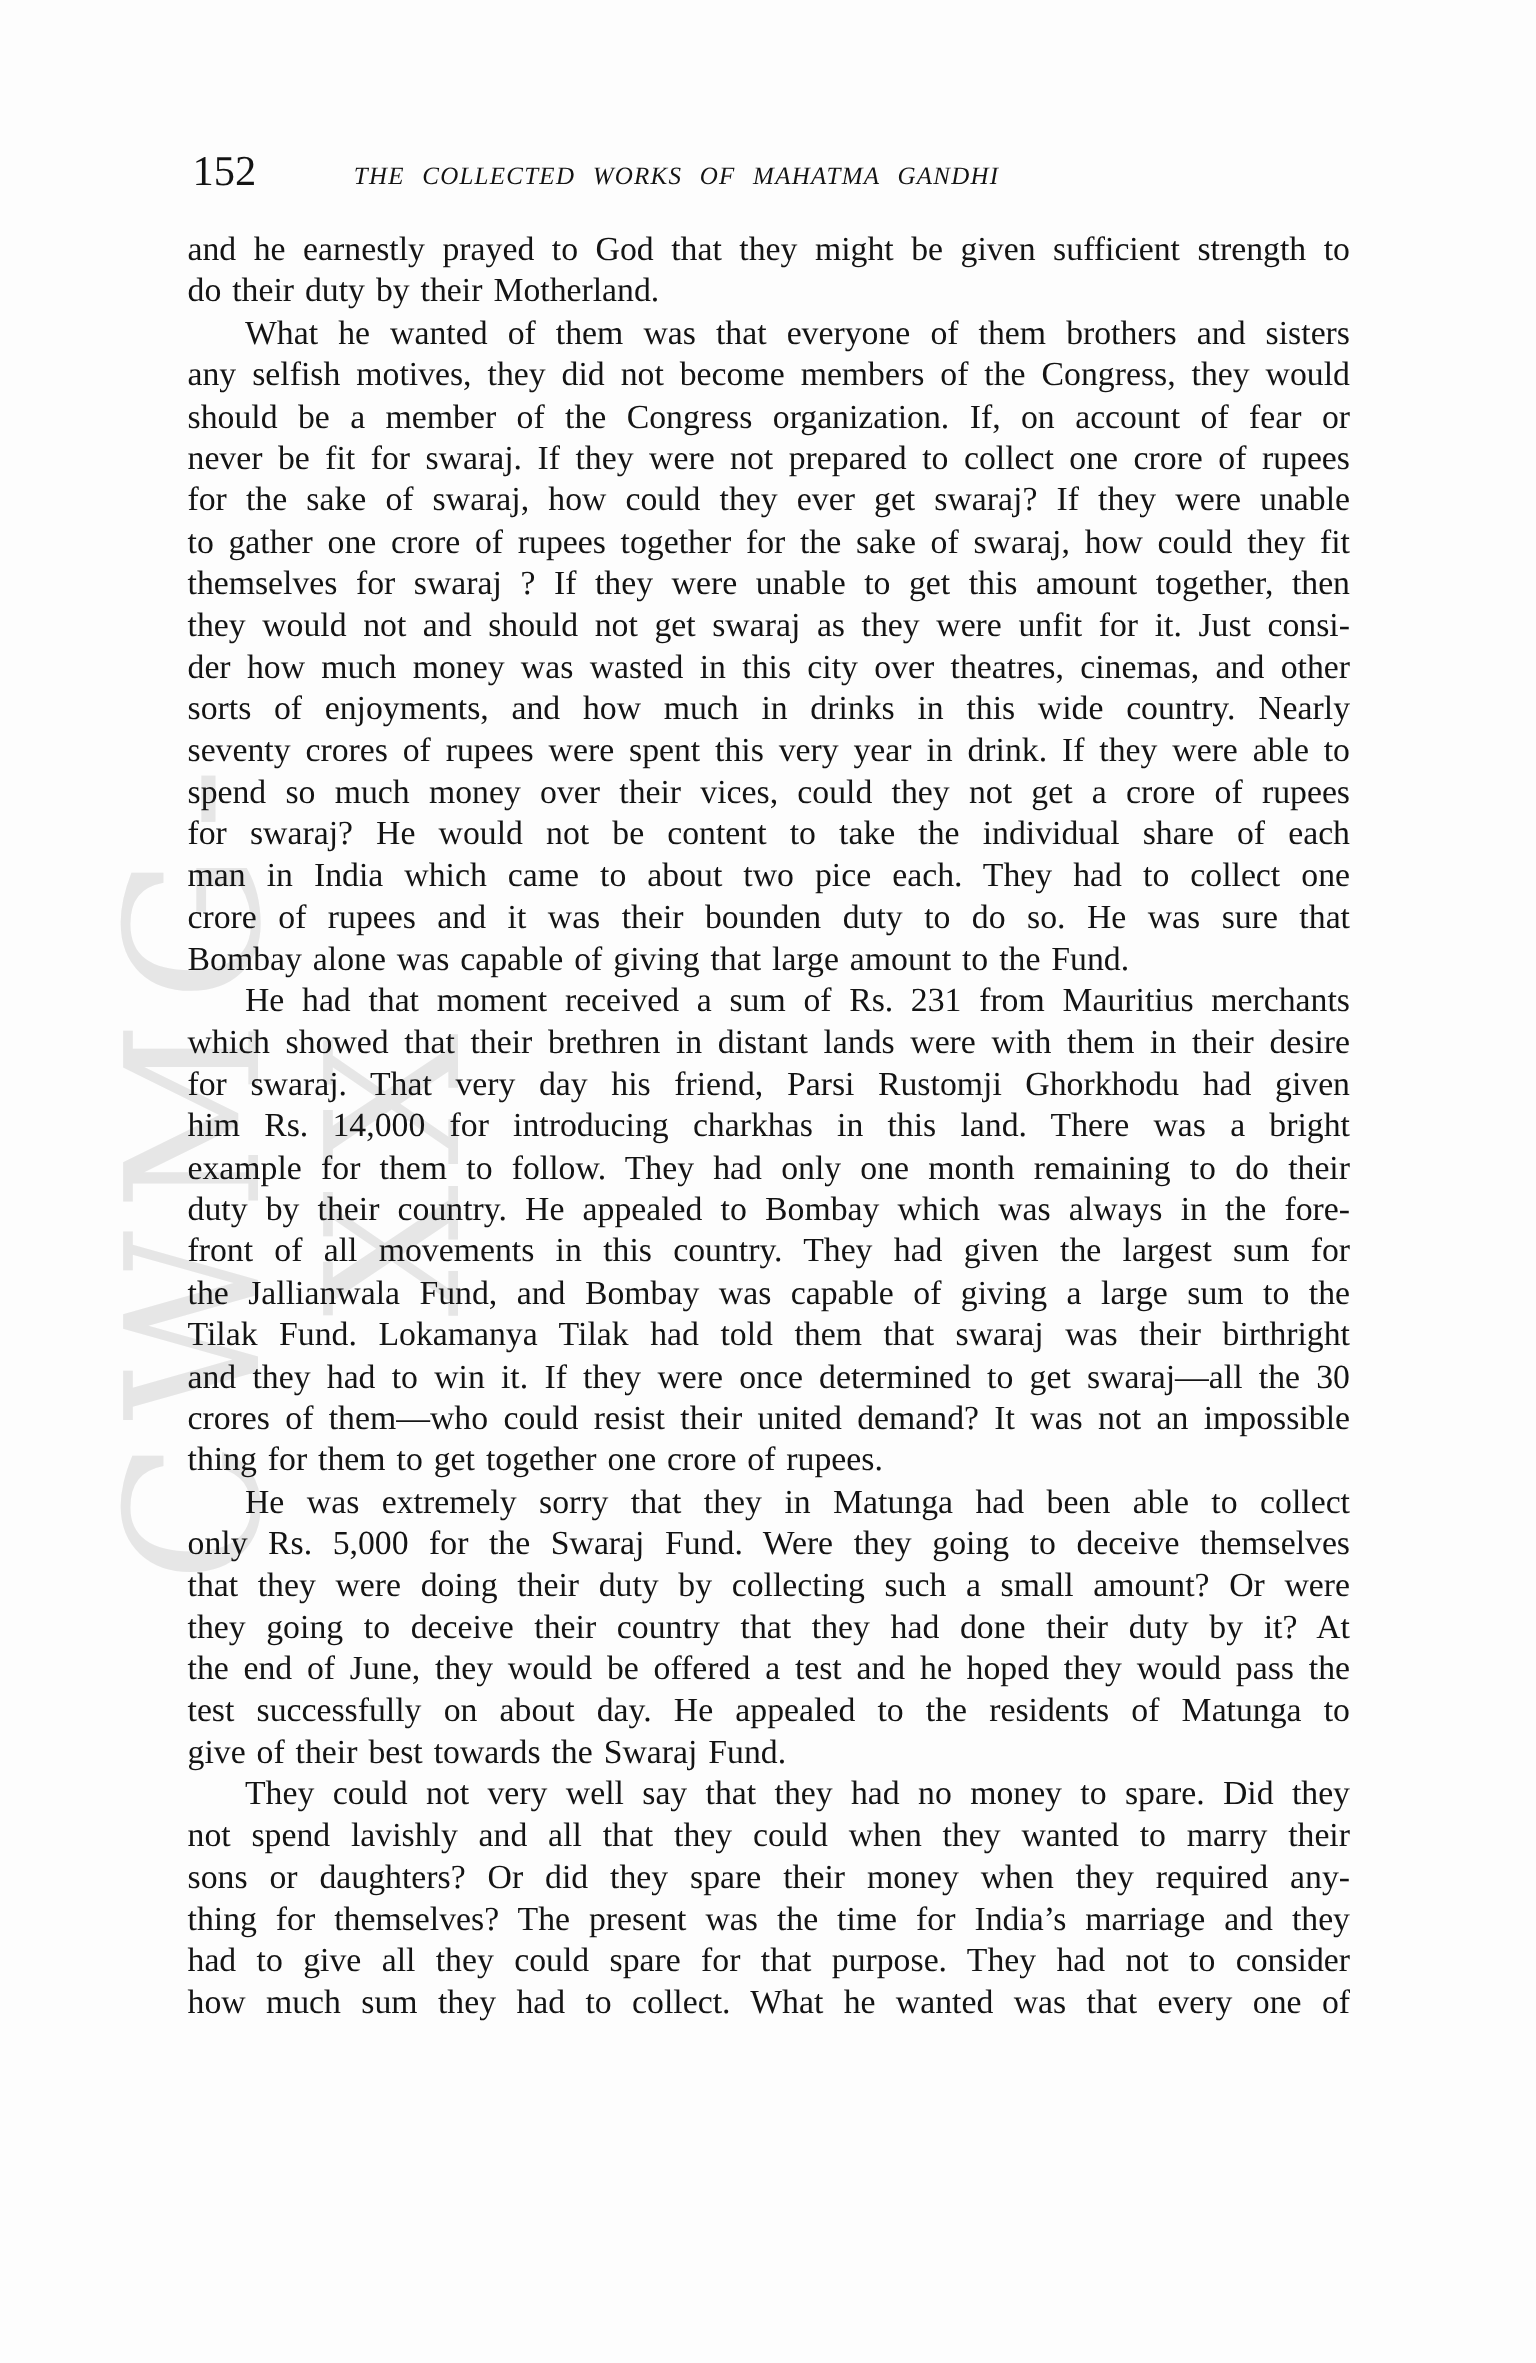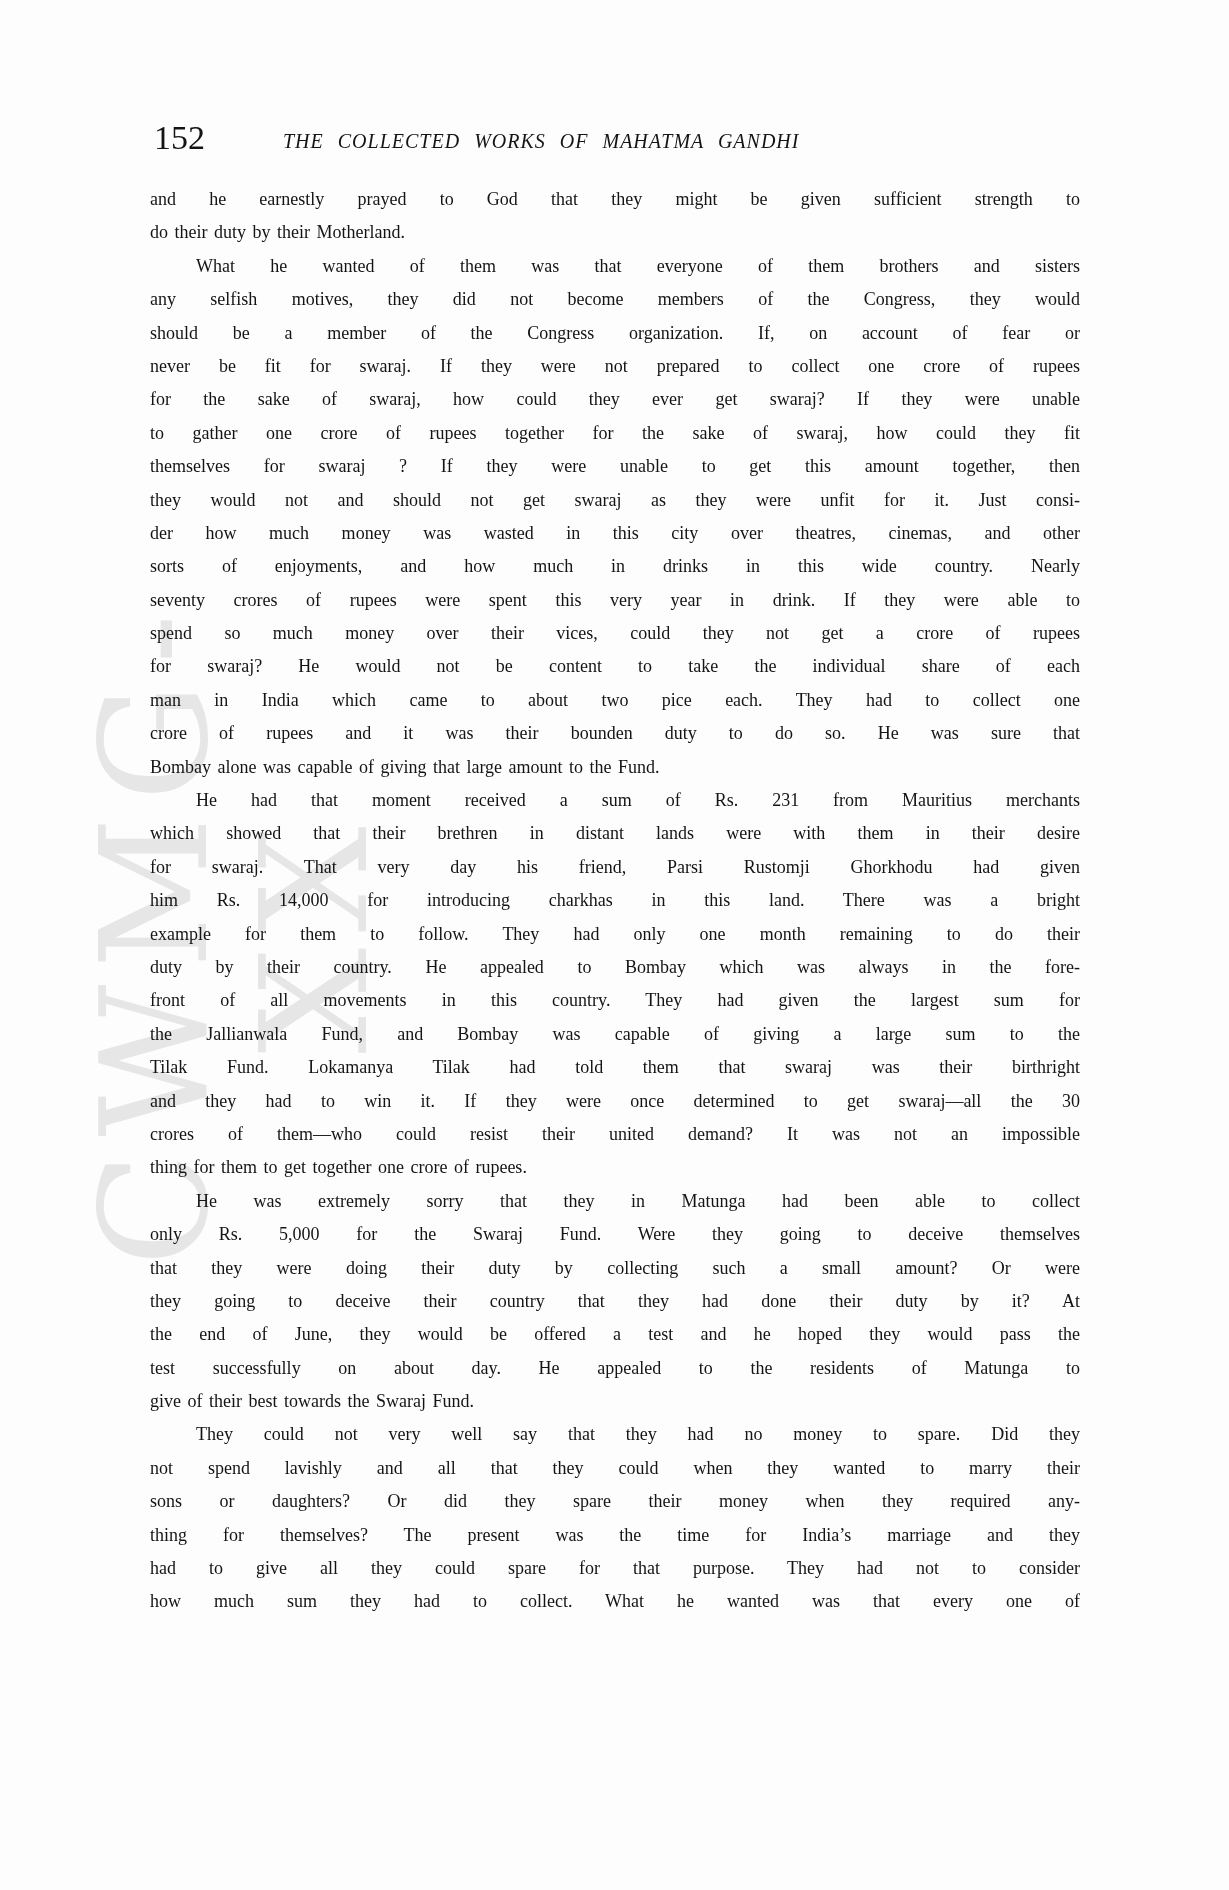--- a/index.html
+++ b/index.html
@@ -50,21 +50,21 @@
     letter-spacing: 1px;
     word-spacing: 8px;
     white-space: nowrap;
     font-style: italic;
   }
   .textblock {
     position: absolute;
     left: 150px;
     top: 183px;
     width: 930px;
-    font-size: 18px;
+    font-size: 27px;
   }
   .line {
     height: 33.4px;
     line-height: 33.4px;
     text-align: justify;
     text-align-last: justify;
     word-spacing: 2px;
     white-space: normal;
   }
   .line.indent { text-indent: 46px; font-family: Liberation Serif, serif; }

